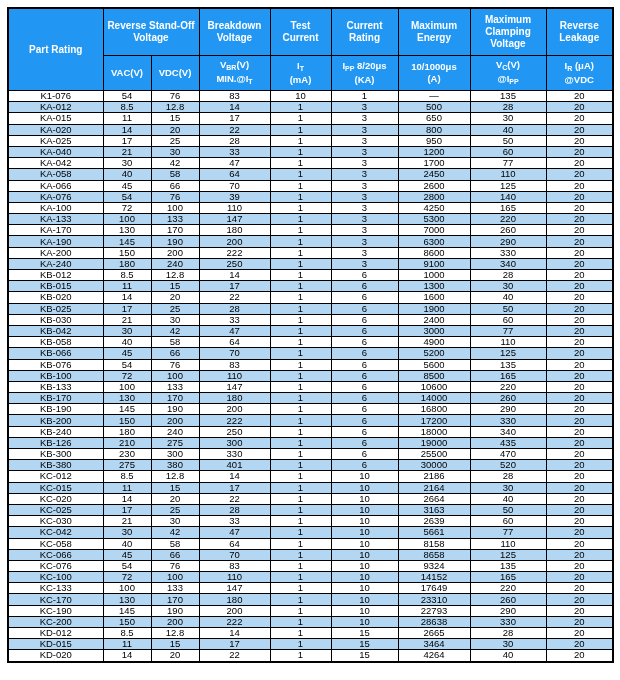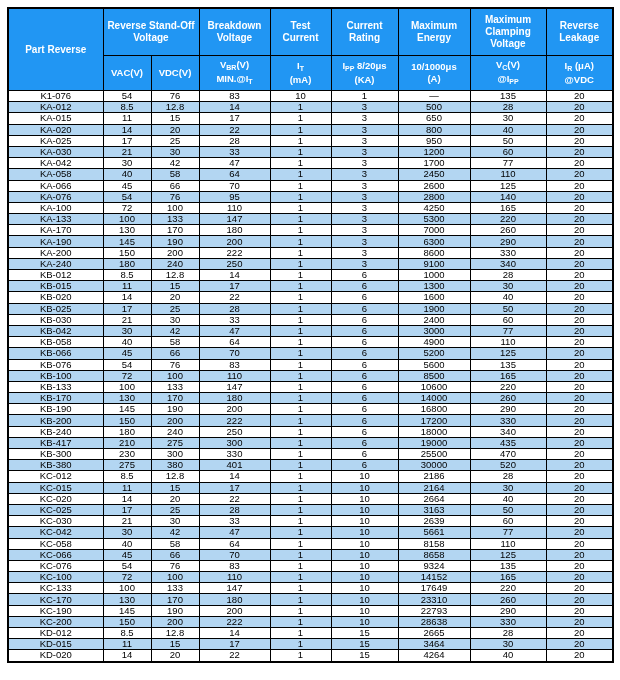--- a/index.html
+++ b/index.html
@@ -72,21 +72,21 @@
       <col style="width:48px">
       <col style="width:71px">
       <col style="width:61px">
       <col style="width:67px">
       <col style="width:72px">
       <col style="width:76px">
       <col style="width:67px">
     </colgroup>
     <thead>
       <tr id="group-row">
-        <th rowspan="2">Part Reverse</th>
+        <th rowspan="2">Part Rating</th>
       <th colspan="2">Reverse Stand-Off Voltage</th>
           <th colspan="1">Breakdown Voltage</th>
           <th colspan="1">Test Current</th>
           <th colspan="1">Current Rating</th>
           <th colspan="1">Maximum Energy</th>
           <th colspan="1">Maximum Clamping Voltage</th>
           <th colspan="1">Reverse Leakage</th>
         </tr>
       <tr id="sub-row">
           <th>VAC(V)</th>
@@ -149,21 +149,21 @@
           <td>17</td>
           <td>25</td>
           <td>28</td>
           <td>1</td>
           <td>3</td>
           <td>950</td>
           <td>50</td>
           <td>20</td>
         </tr>
         <tr class="alt">
-          <td>KA-030</td>
+          <td>KA-040</td>
           <td>21</td>
           <td>30</td>
           <td>33</td>
           <td>1</td>
           <td>3</td>
           <td>1200</td>
           <td>60</td>
           <td>20</td>
         </tr>
         <tr>
@@ -196,21 +196,21 @@
           <td>1</td>
           <td>3</td>
           <td>2600</td>
           <td>125</td>
           <td>20</td>
         </tr>
         <tr class="alt">
           <td>KA-076</td>
           <td>54</td>
           <td>76</td>
-          <td>95</td>
+          <td>39</td>
           <td>1</td>
           <td>3</td>
           <td>2800</td>
           <td>140</td>
           <td>20</td>
         </tr>
         <tr>
           <td>KA-100</td>
           <td>72</td>
           <td>100</td>
@@ -435,21 +435,21 @@
           <td>180</td>
           <td>240</td>
           <td>250</td>
           <td>1</td>
           <td>6</td>
           <td>18000</td>
           <td>340</td>
           <td>20</td>
         </tr>
         <tr class="alt">
-          <td>KB-417</td>
+          <td>KB-126</td>
           <td>210</td>
           <td>275</td>
           <td>300</td>
           <td>1</td>
           <td>6</td>
           <td>19000</td>
           <td>435</td>
           <td>20</td>
         </tr>
         <tr>

